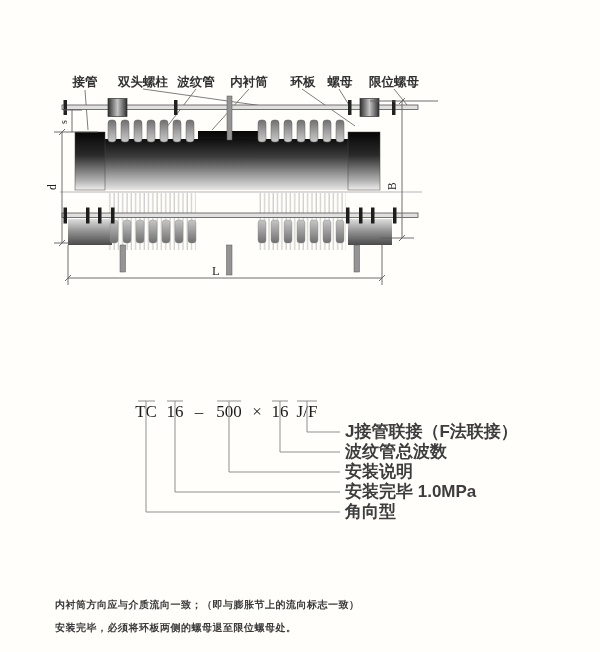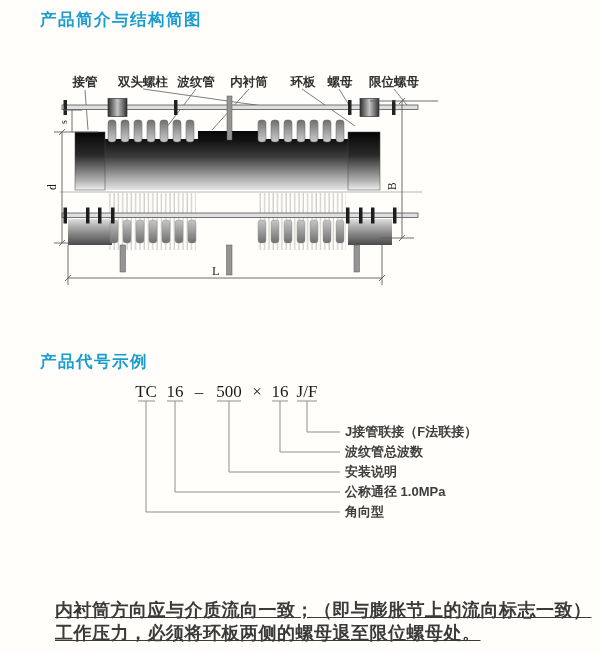--- a/index.html
+++ b/index.html
@@ -12,39 +12,38 @@
     position:absolute; left:40px; margin:0;
     color:#1a9ccf; font-size:16.5px; font-weight:bold; letter-spacing:1.5px;
     white-space:nowrap;
   }
   .diagram{ position:absolute; left:40px; top:62px; }
   .part-label{ font-size:12.5px; font-weight:bold; fill:#303030; font-family:"Liberation Sans",sans-serif; }
   .dim-label{ font-family:"Liberation Serif",serif; fill:#1c1c1c; }
   .leader{ stroke:#6f6f6f; stroke-width:0.9; fill:none; }
   .dimline{ stroke:#5e5e5e; stroke-width:0.9; fill:none; }
   .code-token{
-    position:absolute; top:382px; transform:translateX(-50%);
+    position:absolute; top:402px; transform:translateX(-50%);
     font-family:"Liberation Serif",serif; font-size:17px; color:#1b1b1b; white-space:nowrap;
   }
   .callout-lines{ position:absolute; left:0; top:398px; }
   .callout-label{
     position:absolute; left:345px; height:16px; line-height:16px;
-    font-size:13px; font-weight:bold; color:#3d3d3d; white-space:nowrap;
+    font-size:17px; font-weight:bold; color:#3d3d3d; white-space:nowrap;
   }
   .install-line{
     position:absolute; left:55px; margin:0;
-    font-size:18px; font-weight:bold; color:#3a3a3a; letter-spacing:0.5px; white-space:nowrap;text-decoration:underline;
+    font-size:10px; font-weight:bold; color:#3a3a3a; letter-spacing:0.5px; white-space:nowrap;
   }
 </style>
 </head>
 <body>
 
 <div class="page">
 
-  <h2 class="sec-title" style="top:9px;">产品简介与结构简图</h2>
 
   <svg class="diagram" width="430" height="243" viewBox="0 0 430 243">
     <defs>
       <linearGradient id="bodyGrad" x1="0" y1="0" x2="0" y2="1">
         <stop offset="0" stop-color="#0e0e0e"></stop>
           <stop offset="0.35" stop-color="#3c3c3c"></stop>
         <stop offset="0.7" stop-color="#9a9a9a"></stop>
           <stop offset="1" stop-color="#e6e6e6"></stop>
       </linearGradient>
       <linearGradient id="capGrad" x1="0" y1="0" x2="0" y2="1">
@@ -201,21 +200,20 @@
     <g>
       <line class="dimline" x1="28" y1="183" x2="28" y2="223"></line>
       <line class="dimline" x1="342" y1="183" x2="342" y2="223"></line>
       <line class="dimline" x1="28" y1="216" x2="342" y2="216"></line>
       <line class="dimline" x1="25" y1="219" x2="31" y2="213"></line>
       <line class="dimline" x1="339" y1="219" x2="345" y2="213"></line>
       <text class="dim-label" font-size="12.5" x="172" y="213">L</text>
     </g>
   </svg>
 
-  <h2 class="sec-title" style="top:351px;">产品代号示例</h2>
 
   <div>
     <span class="code-token" style="left:146px;">TC</span>
     <span class="code-token" style="left:175px;">16</span>
     <span class="code-token" style="left:199px;">–</span>
     <span class="code-token" style="left:229px;">500</span>
     <span class="code-token" style="left:257px;">×</span>
     <span class="code-token" style="left:280px;">16</span>
     <span class="code-token" style="left:307px;">J/F</span>
   </div>
@@ -226,20 +224,20 @@
       <path d="M167 401 H183 M175 401 V492 H340"></path>
       <path d="M217 401 H241 M229 401 V472 H340"></path>
       <path d="M272 401 H288 M280 401 V452 H340"></path>
       <path d="M297 401 H317 M307 401 V432 H340"></path>
     </g>
   </svg>
 
   <div class="callout-label" style="top:424px;">J接管联接（F法联接）</div>
   <div class="callout-label" style="top:444px;font-family:Liberation Serif, serif;">波纹管总波数</div>
   <div class="callout-label" style="top:464px;">安装说明</div>
-  <div class="callout-label" style="top:484px;">公称通径 1.0MPa</div>
+  <div class="callout-label" style="top:484px;">安装完毕 1.0MPa</div>
   <div class="callout-label" style="top:504px;text-align:center;">角向型</div>
 
 
   <p class="install-line" style="top:598px;">内衬筒方向应与介质流向一致；（即与膨胀节上的流向标志一致）</p>
-  <p class="install-line" style="top:621px;">工作压力，必须将环板两侧的螺母退至限位螺母处。</p>
+  <p class="install-line" style="top:621px;">安装完毕，必须将环板两侧的螺母退至限位螺母处。</p>
 
 </div>
 
 </body></html>

